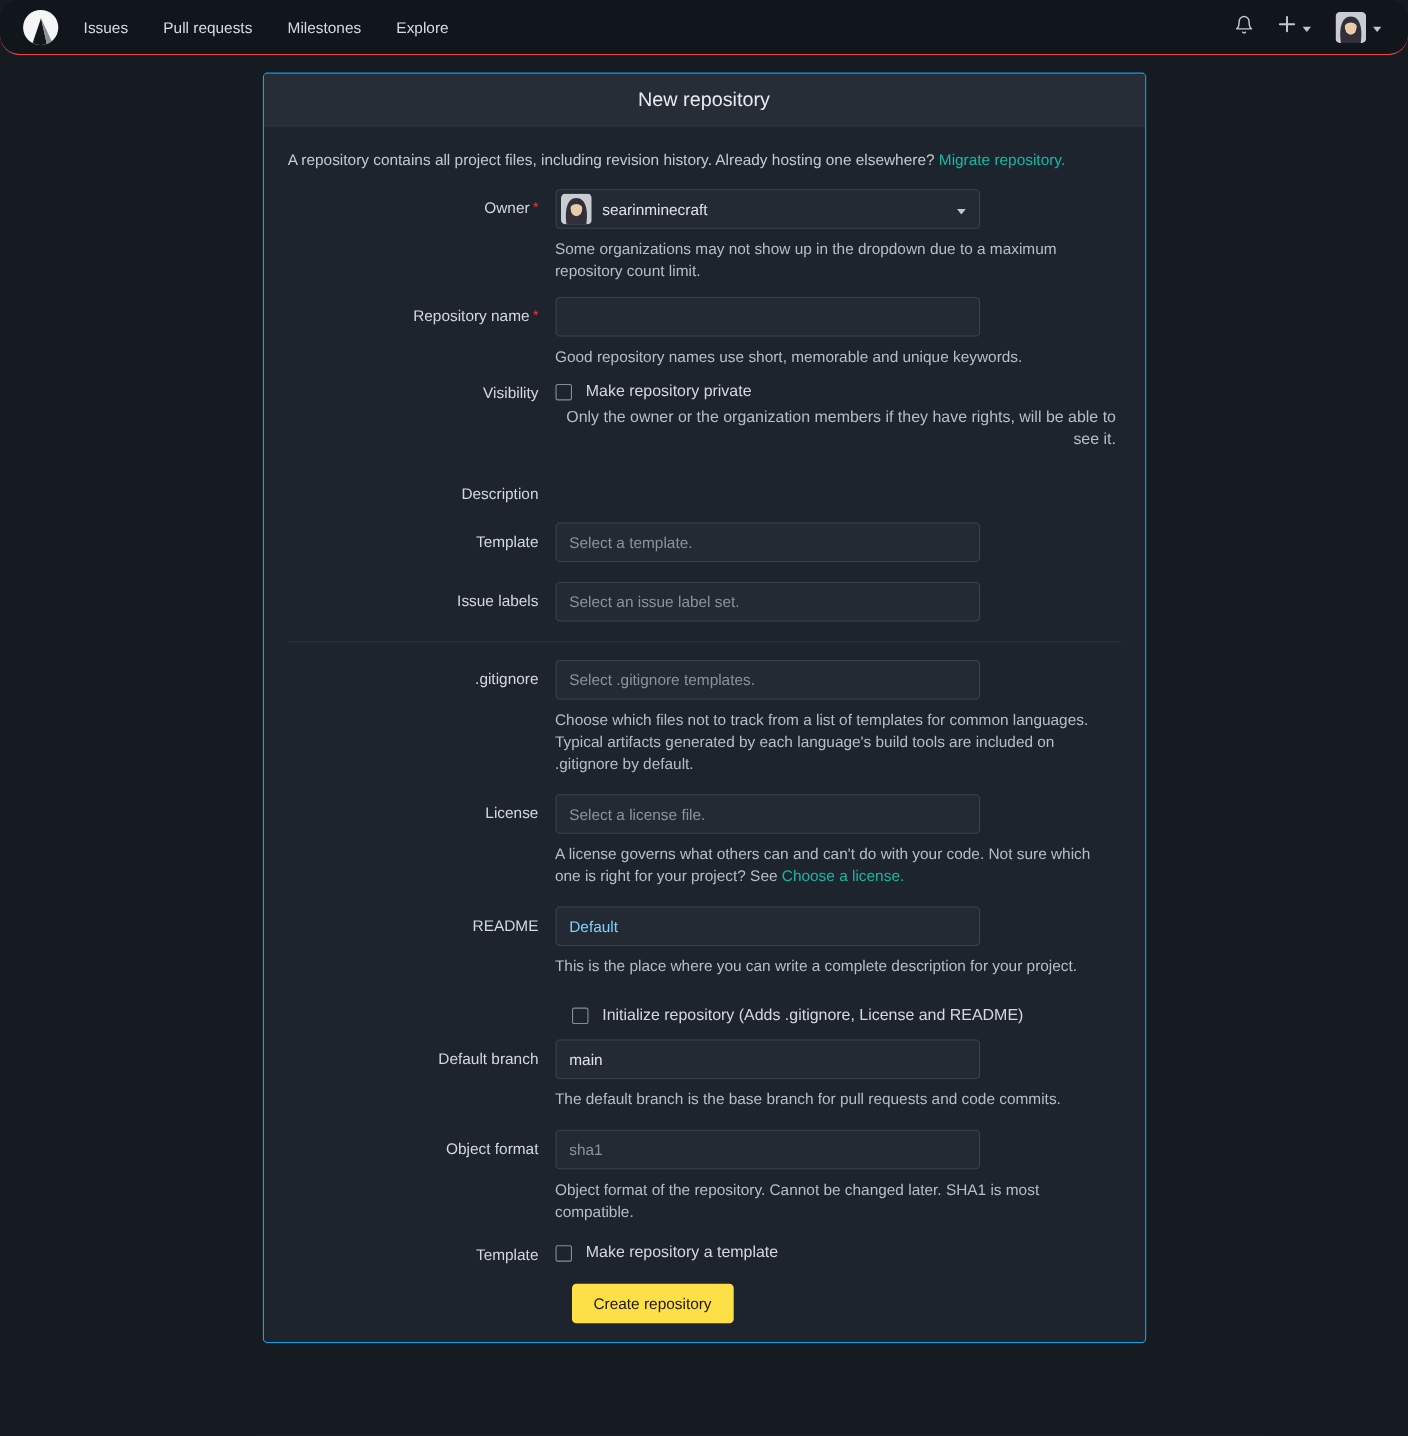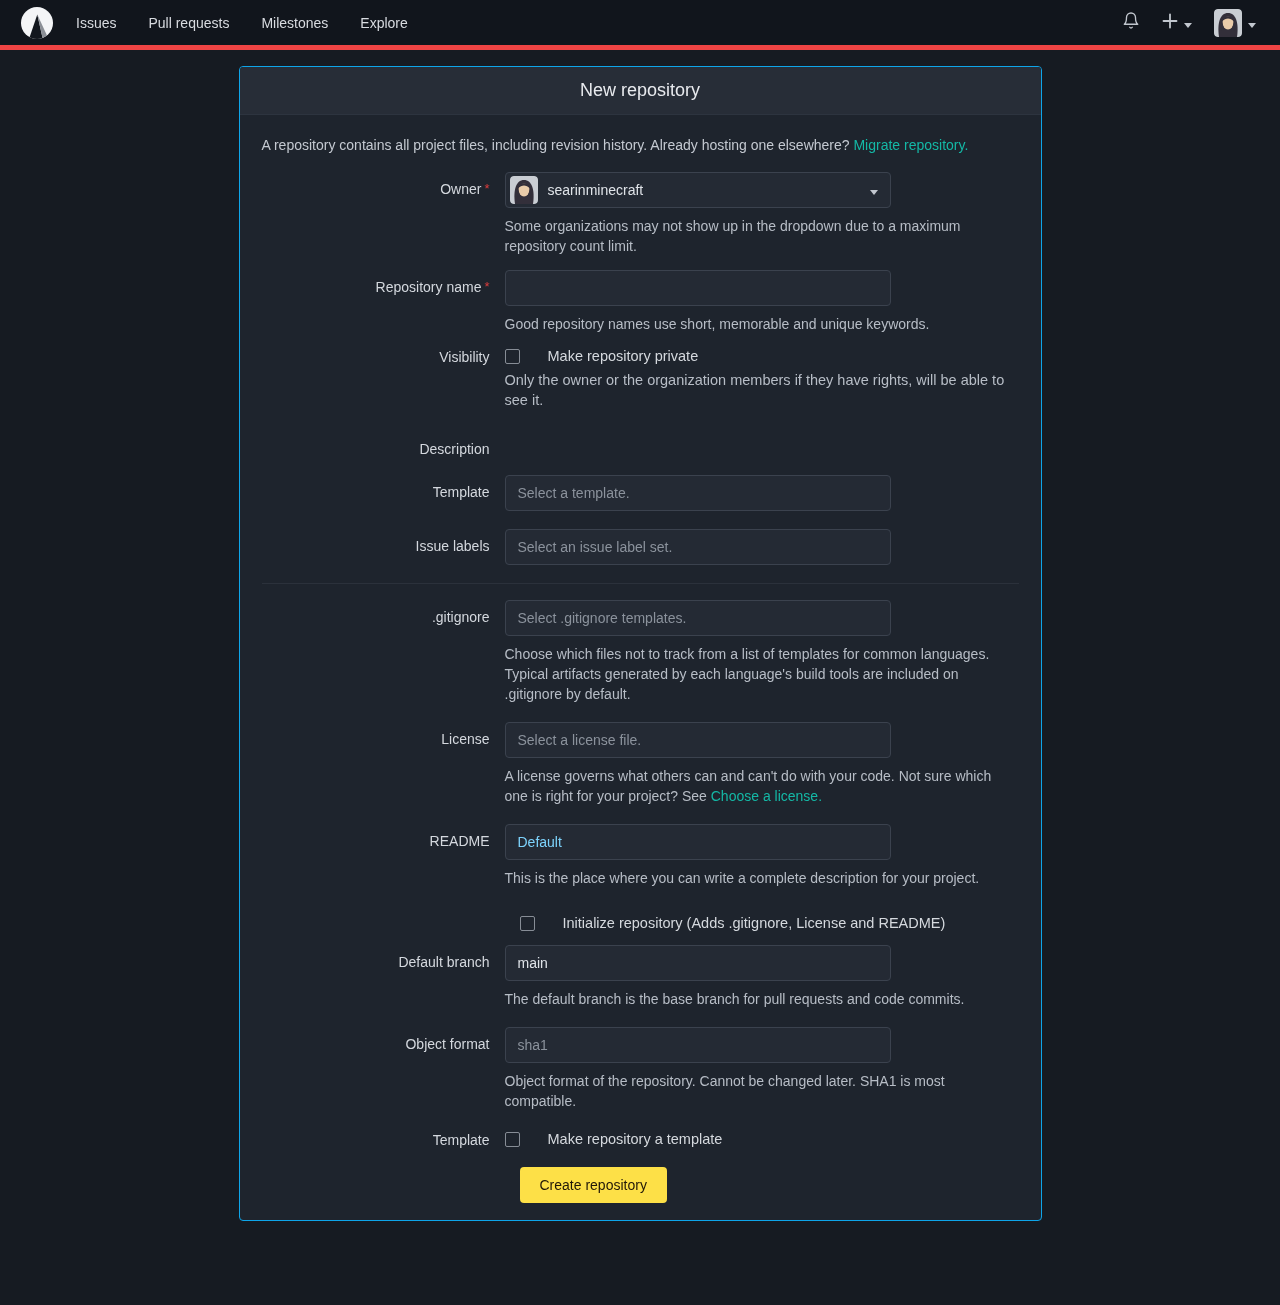--- a/index.html
+++ b/index.html
@@ -8,24 +8,25 @@
     background: #161b22;
     font-family: "Liberation Sans", sans-serif;
     color: #d4d8de;
     min-height: 1305px;
   }
 
   
   .navbar {
     height: 50px;
     background: #11151c;
-    border-bottom: 5px solid #ef4444;
+    border-bottom: 1px solid #ef4444;
     display: flex;
     align-items: center;
     padding: 0 16px;
+    border-radius: 18px;
   }
   .logo { width: 34px; height: 34px; margin: 0 6px 0 4px; display: flex; align-items: center; }
   .nav-items { display: flex; align-items: center; height: 100%; }
   .nav-item {
     color: #d8dbe0; font-size: 14px; padding: 0 16px; height: 100%;
     display: flex; align-items: center; cursor: pointer;
   }
   .nav-right { margin-left: auto; display: flex; align-items: center; gap: 22px; padding-right: 8px; }
   .nav-icon-btn { display: flex; align-items: center; gap: 6px; cursor: pointer; }
   .caret-down { display: inline-block; }
@@ -94,23 +95,23 @@
   .owner-select { gap: 10px; justify-content: flex-start; padding-left: 4px; }
   .owner-select .owner-name { flex: 1 1 auto; color: #dfe3e8; }
   .owner-avatar { width: 28px; height: 28px; border-radius: 4px; overflow: hidden; flex: 0 0 28px; }
 
   .checkbox {
     width: 15px; height: 15px; flex: 0 0 15px;
     border: 1px solid #878d96; border-radius: 2px;
     background: #1e242d; cursor: pointer;
     display: inline-block; margin-top: 1px;
   }
-  .checkbox-line { display: flex; align-items: flex-start; gap: 28px; }
+  .checkbox-line { display: flex; align-items: flex-start; gap: 13px; }
   .checkbox-label { font-size: 14.5px; color: #d5d9de; cursor: pointer; }
-  .checkbox-help { margin-top: 6px; max-width: 510px; font-size: 14.5px; line-height: 20px; color: #b7bdc6; }
+  .checkbox-help { margin-top: 6px; max-width: 510px; font-size: 14.5px; line-height: 20px; color: #b7bdc6; text-align: right; }
 
   .divider { border: none; border-top: 1px solid #2b313b; margin: 18px 0 16px 0; }
 
   .standalone-row { margin-left: 258px; margin-top: 27px; margin-bottom: 14px; }
 
   .submit-row { margin-left: 258px; margin-top: 19px; }
   .btn-primary {
     background: #fde047; color: #201708;
     border: none; border-radius: 4px;
     height: 36px; padding: 0 20px;

